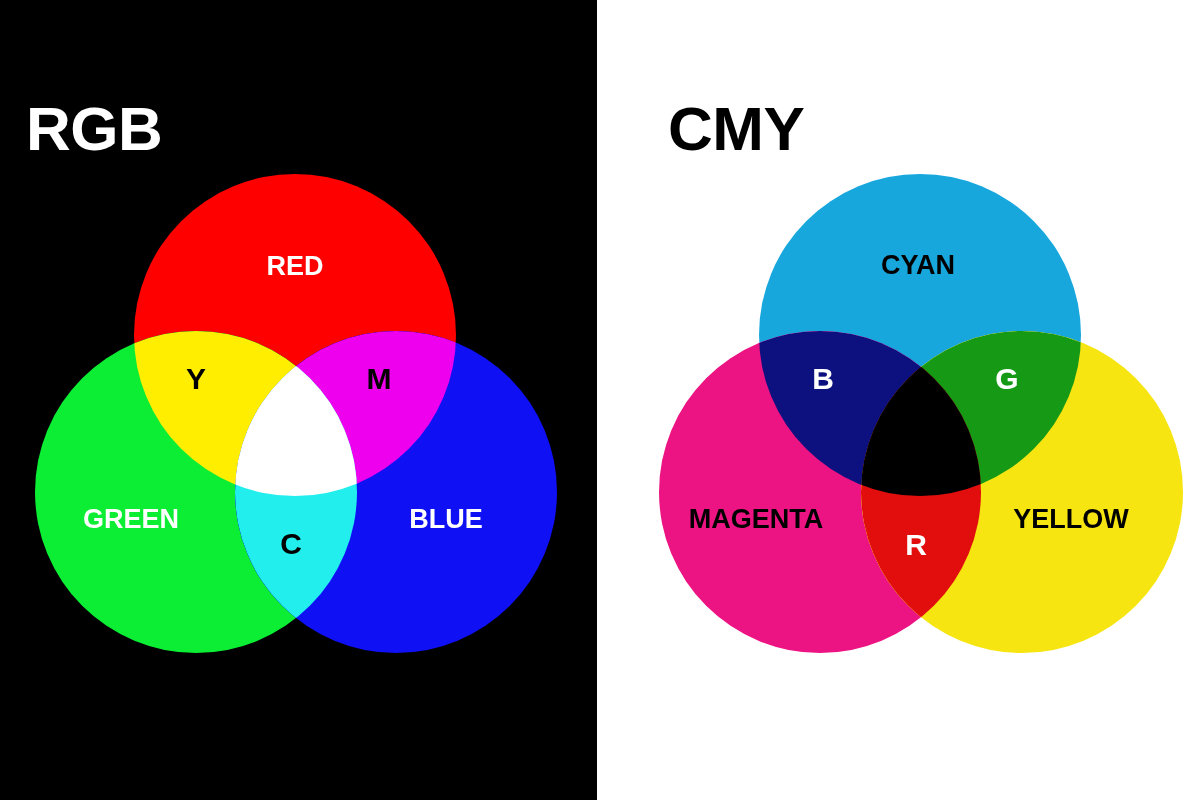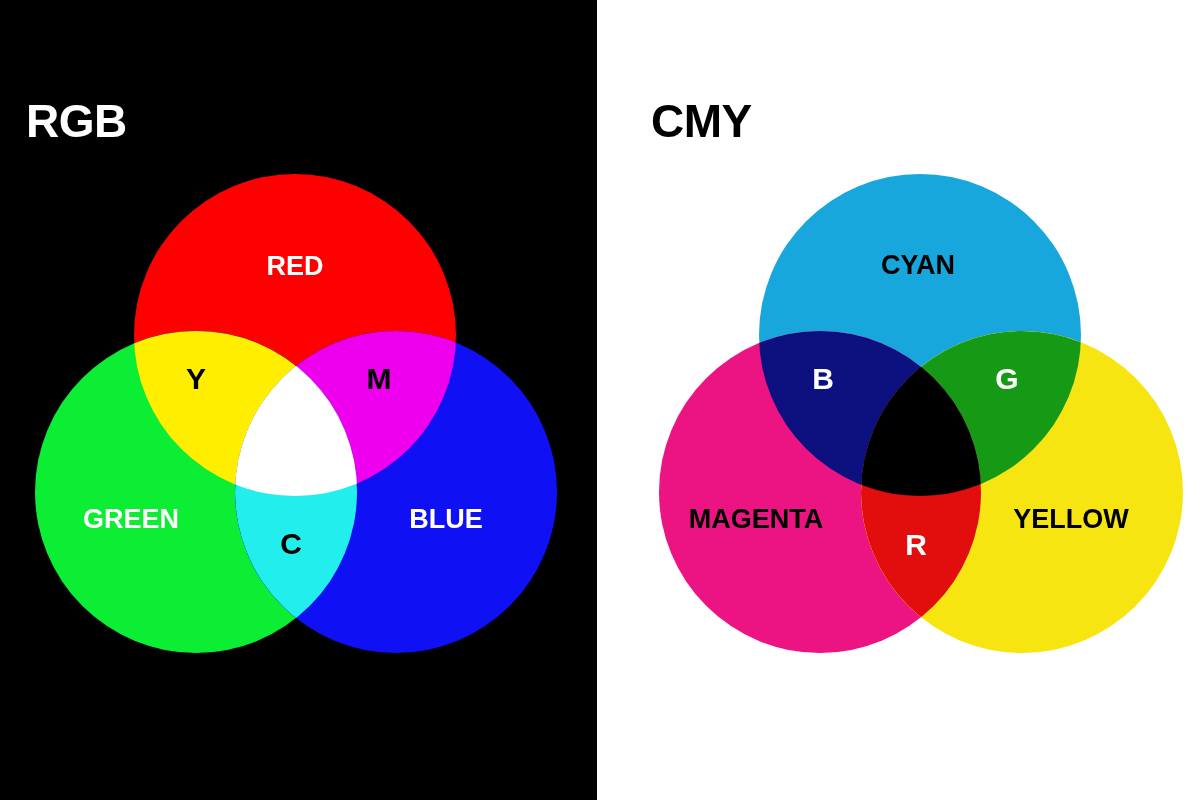--- a/index.html
+++ b/index.html
@@ -31,29 +31,29 @@
   }
   #panel-cmy {
     left: 603px;
     width: 597px;
     background: #ffffff;
   }
   .panel-title {
     position: absolute;
     left: 26px;
     top: 98px;
-    font-size: 46px;
+    font-size: 62px;
     font-weight: 700;
     letter-spacing: -0.5px;
     line-height: 1;
     font-family: "Liberation Sans", sans-serif;
     user-select: none;
   }
   #title-rgb { color: #ffffff; }
-  #title-cmy { color: #000000; left: 48px; }
+  #title-cmy { color: #000000; left: 65px; }
   .venn-svg {
     position: absolute;
     left: 0;
     top: 0;
     width: 597px;
     height: 800px;
   }
   .venn-label {
     font-family: "Liberation Sans", sans-serif;
     font-weight: 700;

